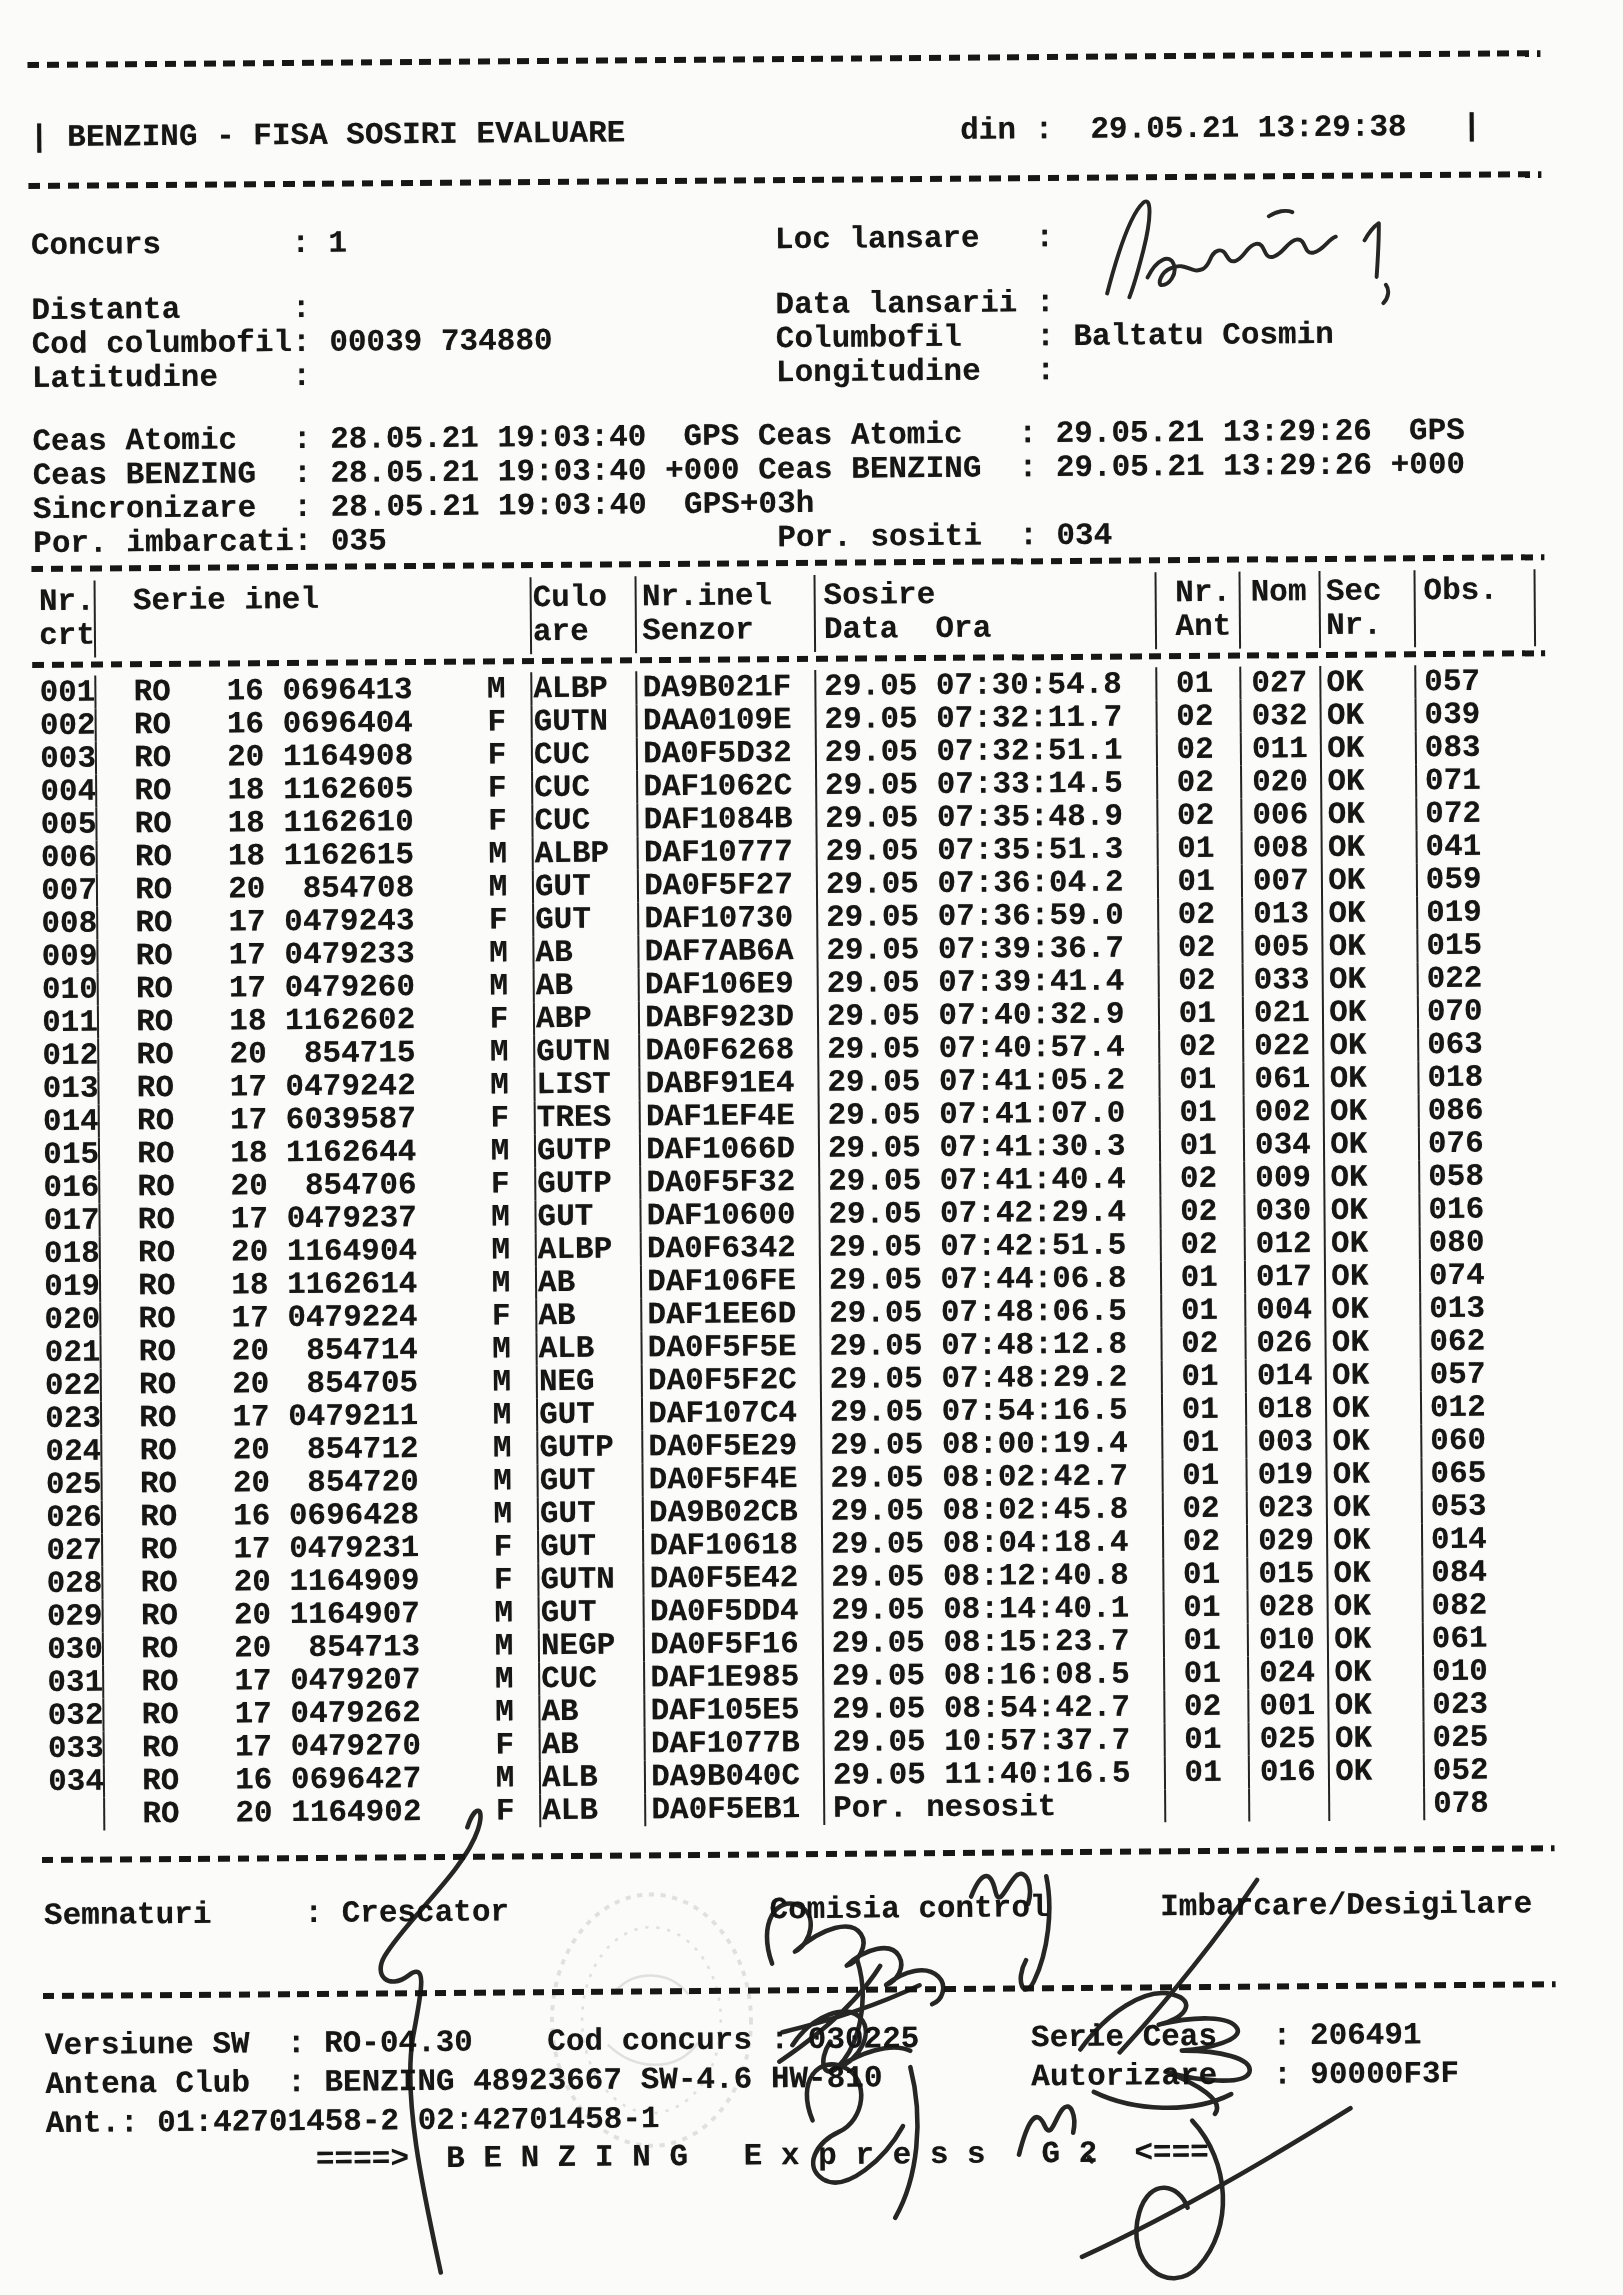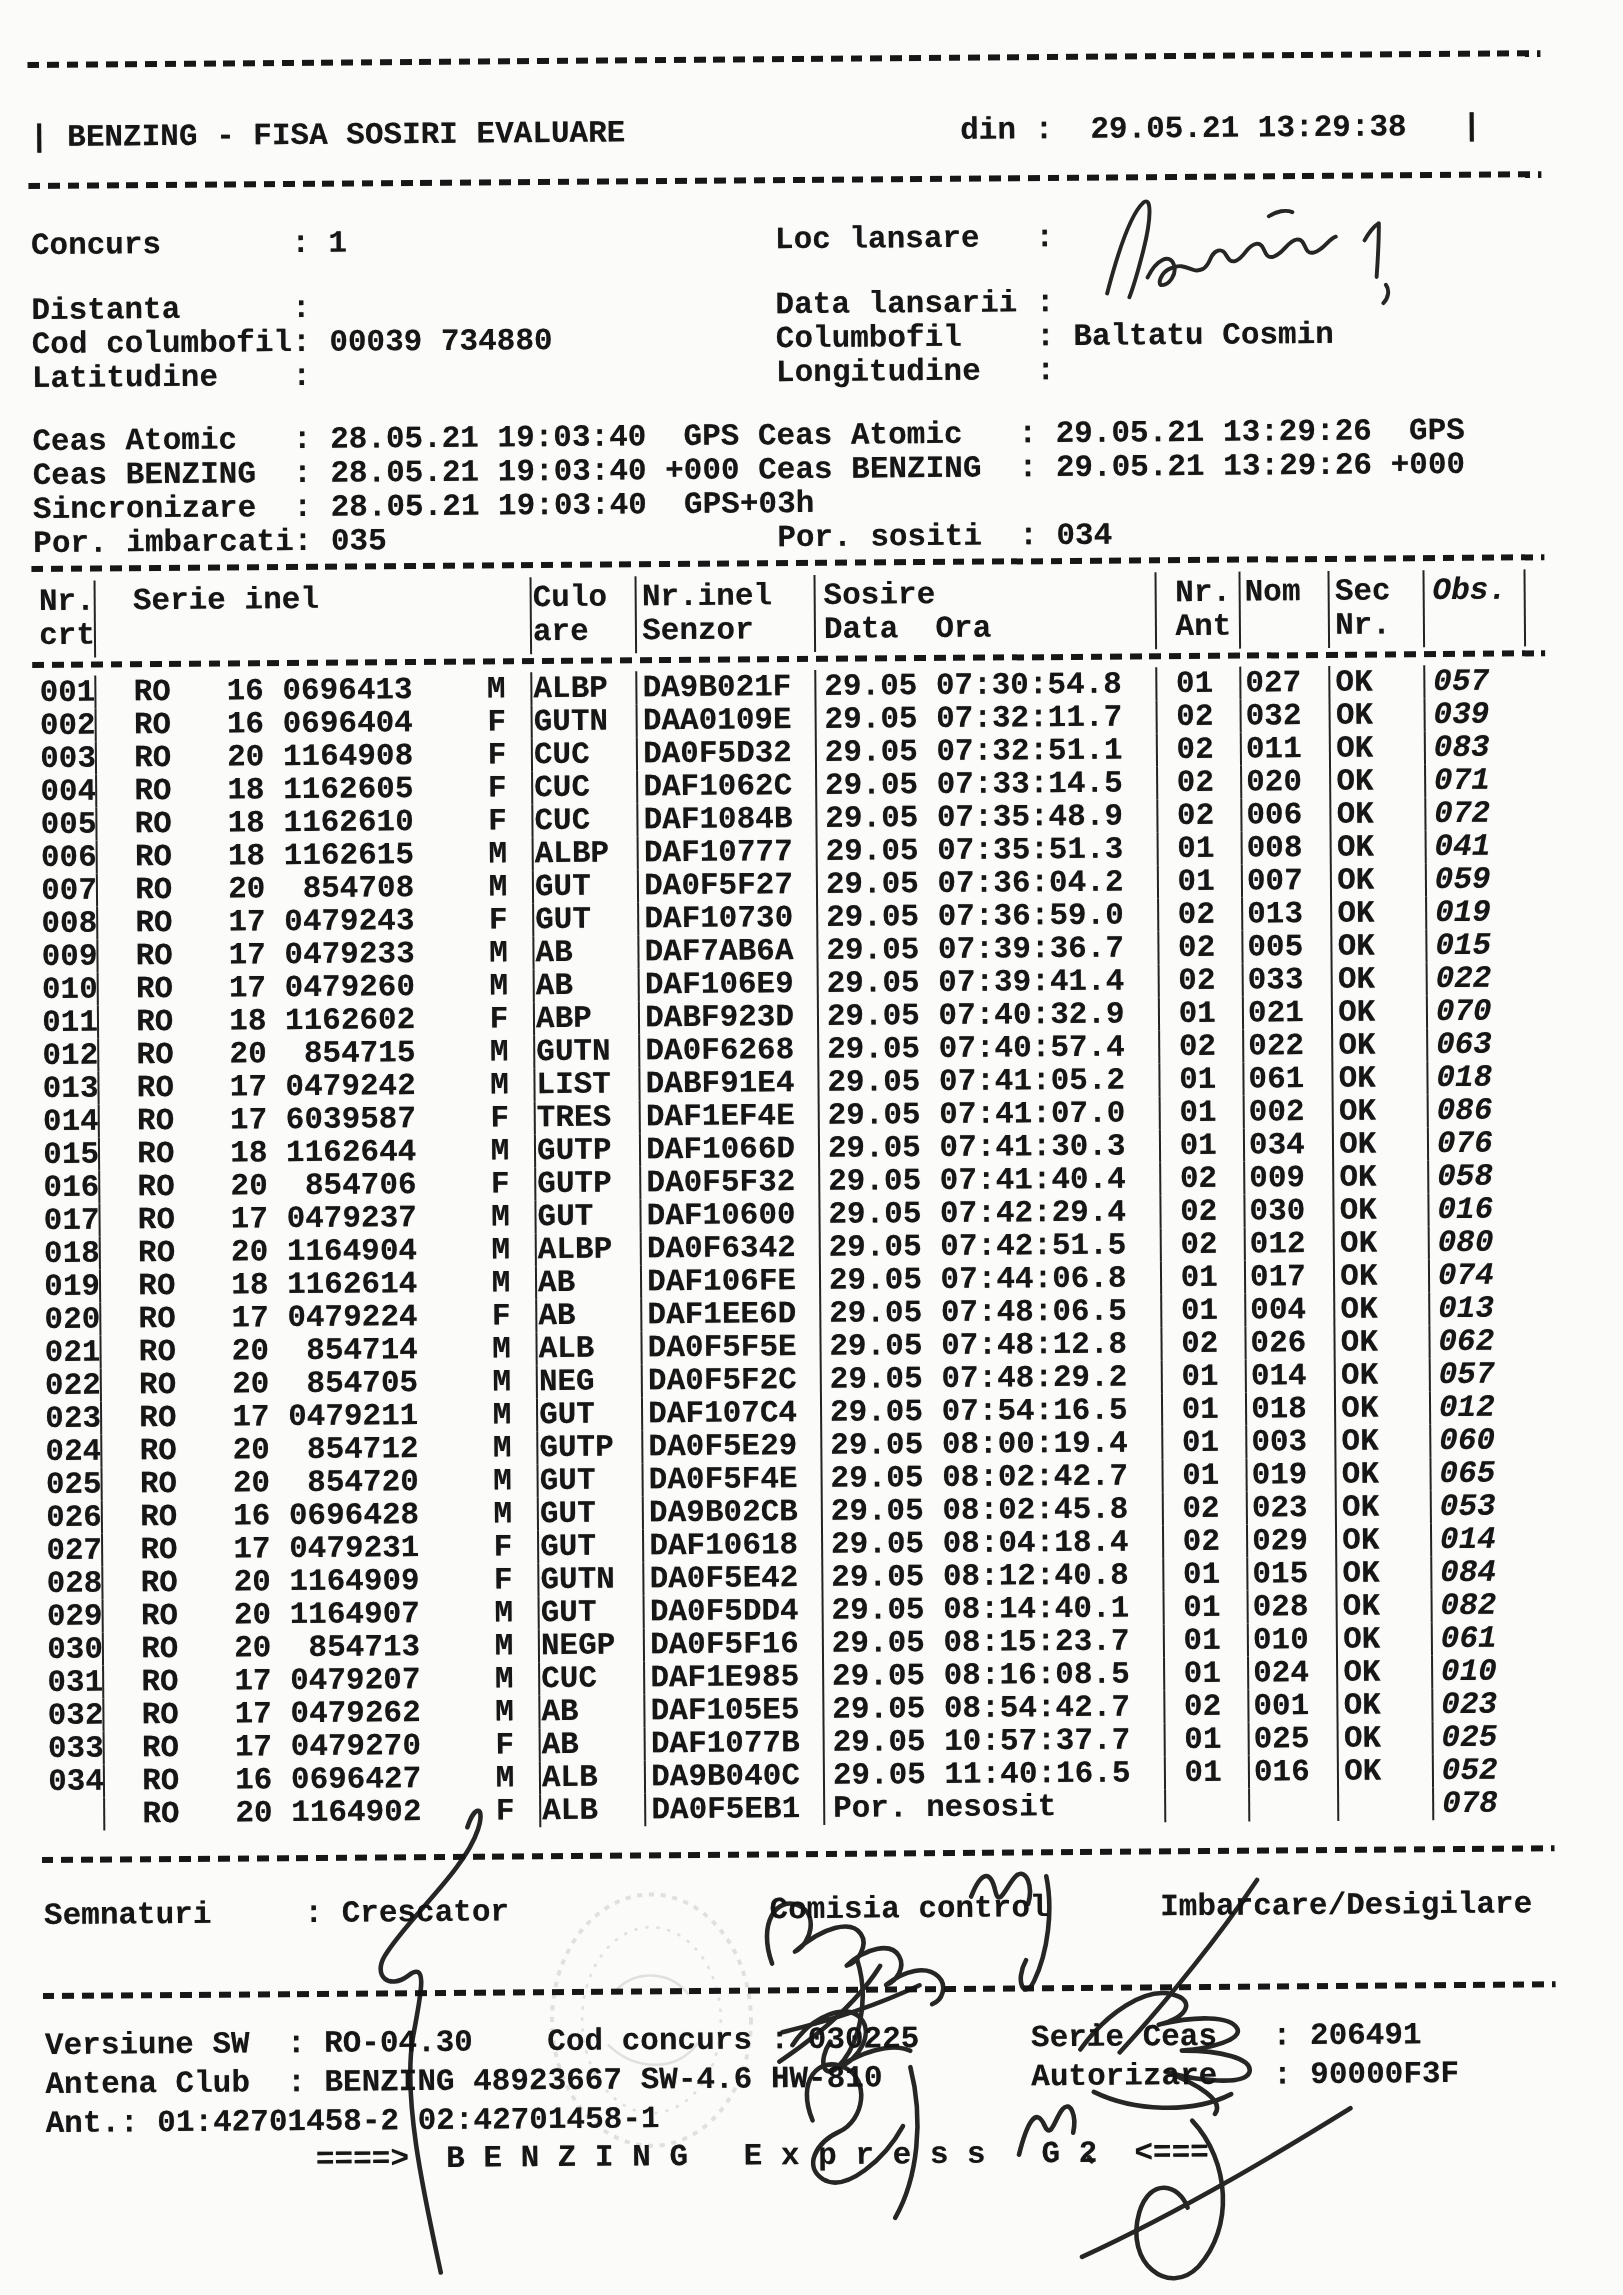--- a/index.html
+++ b/index.html
@@ -18,23 +18,23 @@
   .trow{display:flex;height:33px;}
   .cell{box-sizing:border-box;border-right:2px solid #242424;white-space:pre;overflow:hidden;
         font-size:31px;font-weight:700;line-height:33px;text-shadow:0 0 0.7px rgba(20,20,20,.5);}
   .thead .hcol{box-sizing:border-box;border-right:2px solid #242424;white-space:pre;overflow:hidden;}
   .c0{width:62px;padding-left:5.2px;}
   .c1{width:436px;}
   .c2{width:105px;padding-left:1px;}
   .c3{width:179px;padding-left:5.2px;}
   .c4{width:341px;padding-left:7.9px;}
   .c5{width:84px;}
-  .c6{width:89px;padding-left:4px;}
+  .c6{width:80px;padding-left:10px;}
   .c7{width:95px;padding-left:5.2px;}
-  .c8{width:101px;padding-left:7.9px;border-right:none;font-style:italic;}
+  .c8{width:120px;padding-left:7.9px;border-right:none;}
   svg.ink{position:absolute;left:0;top:0;pointer-events:none;}
 </style>
 </head>
 <body>
 
 <div class="sheet">
 
   <div class="dash" style="top:56px"></div>
   <div class="line" style="top:115px">| BENZING - FISA SOSIRI EVALUARE                  din :  29.05.21 13:29:38   |</div>
   <div class="dash" style="top:177px"></div>

